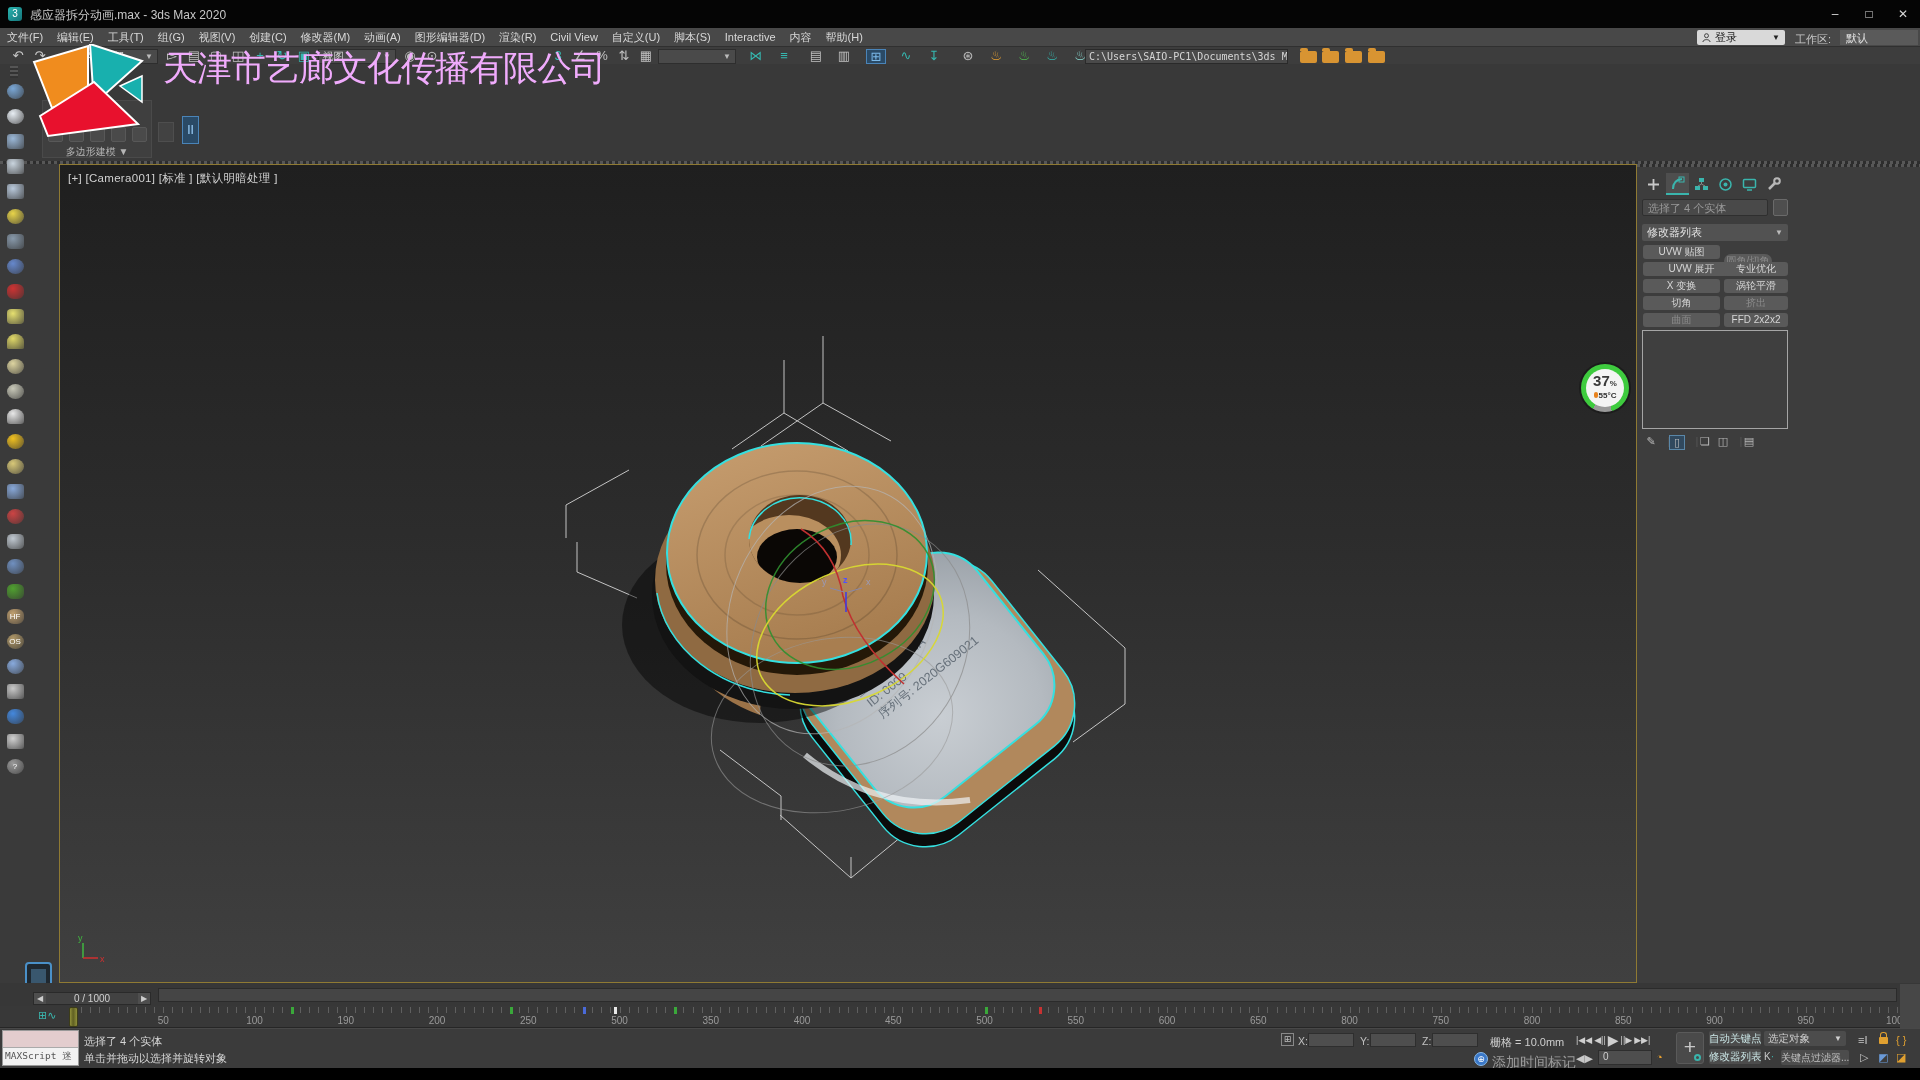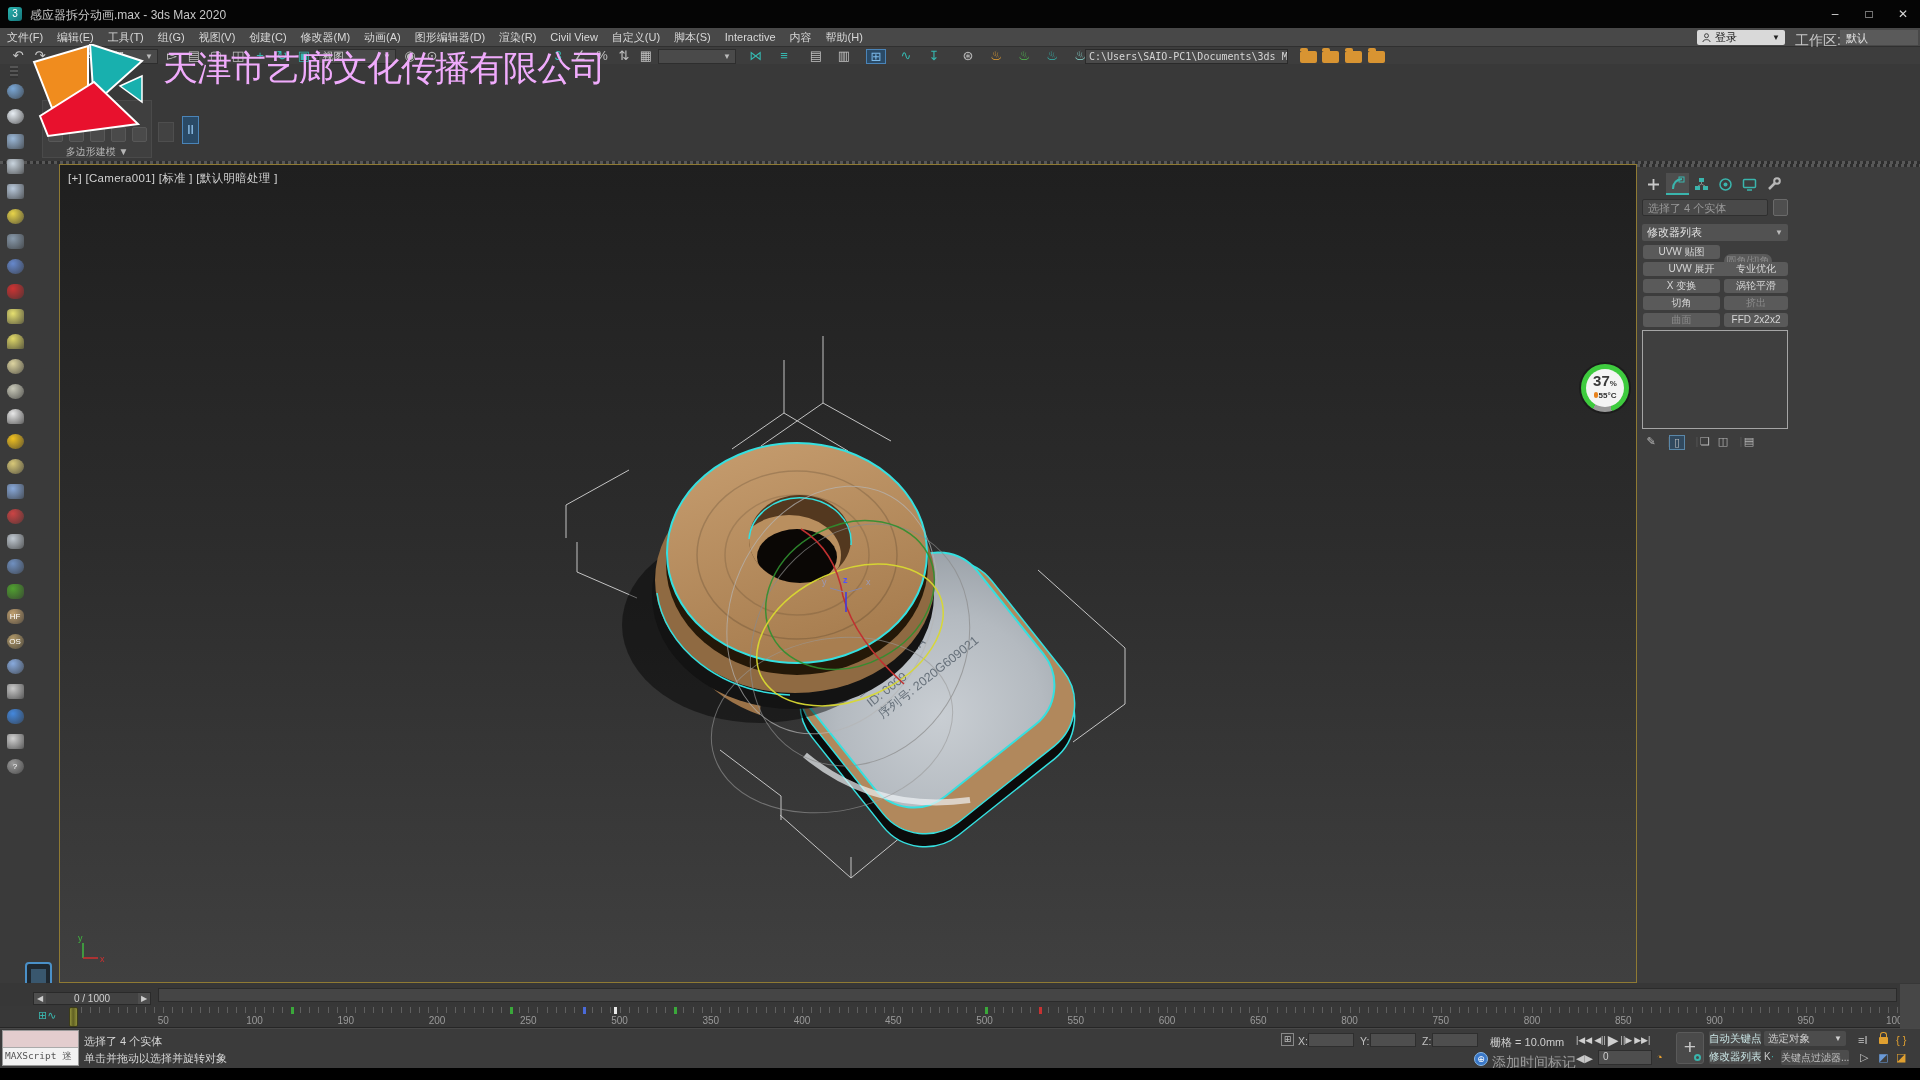--- a/index.html
+++ b/index.html
@@ -6,21 +6,21 @@
 body{background:#000}
 .app{position:relative;width:1920px;height:1080px;overflow:hidden;background:#3a3a3a;font-family:"Liberation Sans","DejaVu Sans",sans-serif;color:#d0d0d0}
 .titlebar{position:absolute;left:0;top:0;width:1920px;height:28px;background:#050505}
 .title-icon{position:absolute;left:8px;top:7px;width:14px;height:14px;border-radius:3px;background:linear-gradient(135deg,#2ab5b0,#14747a);color:#fff;font-size:10px;text-align:center;line-height:14px}
 .title-text{position:absolute;left:30px;top:7px;font-size:12px;color:#c9c9c9}
 .winbtn{position:absolute;top:6px;width:22px;height:16px;color:#d8d8d8;font-size:12px;text-align:center;line-height:16px}
 .menubar{position:absolute;left:0;top:28px;width:1920px;height:19px;background:#484848;border-bottom:1px solid #303030;display:flex;align-items:center}
 .menu-item{font-size:11px;color:#d8d8d8;padding:0 7px;white-space:nowrap}
 .login{position:absolute;left:1697px;top:30px;width:88px;height:15px;background:#d9d9d9;border-radius:2px;color:#222;font-size:11px;display:flex;align-items:center;padding:0 5px;gap:4px}
 .login .car{margin-left:auto;font-size:8px}
-.wslabel{position:absolute;left:1795px;top:32px;font-size:14px;color:#c8c8c8}
+.wslabel{position:absolute;left:1795px;top:32px;font-size:11px;color:#c8c8c8}
 .wsfield{position:absolute;left:1840px;top:30px;width:78px;height:15px;background:#5a5a5a;font-size:11px;color:#e0e0e0;padding:1px 6px}
 .toolbar{position:absolute;left:0;top:47px;width:1920px;height:17px;background:#3d3d3d}
 .tbicon{position:absolute;top:49px;height:15px;font-size:13px;line-height:14px;text-align:center;width:20px}
 .tbcombo{position:absolute;top:49px;height:15px;background:#4a4a4a;border:1px solid #2e2e2e;font-size:10.5px;color:#d0d0d0;display:flex;align-items:center;padding:0 4px}
 .tbcombo .car{margin-left:auto;font-size:8px;color:#bbb}
 .pathfield{position:absolute;left:1085px;top:49px;width:203px;height:15px;background:#4a4a4a;border:1px solid #2a2a2a;font-size:10px;color:#d6d6d6;font-family:"DejaVu Sans Mono",monospace;display:flex;align-items:center;padding:0 3px;white-space:nowrap;overflow:hidden}
 .folder{position:absolute;top:51px;width:17px;height:12px;background:#d89432;border-radius:2px}
 .folder:before{content:"";position:absolute;left:0;top:-3px;width:8px;height:3px;background:#d89432;border-radius:2px 2px 0 0}
 .ribbon{position:absolute;left:0;top:64px;width:1920px;height:97px;background:#393939}
 .ribbon-tabs{position:absolute;left:0;top:64px;width:1920px;height:33px;border-bottom:1px solid #4e4e4e}

